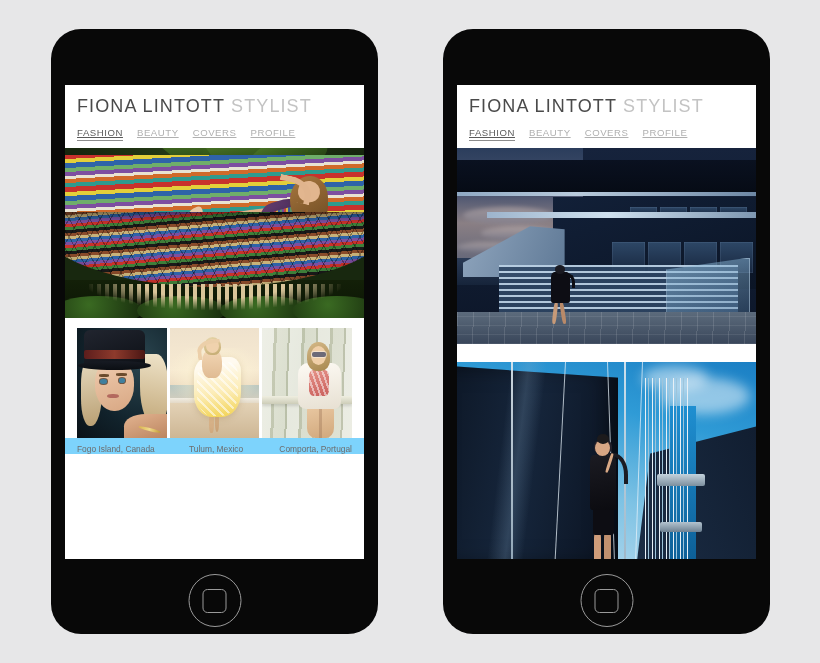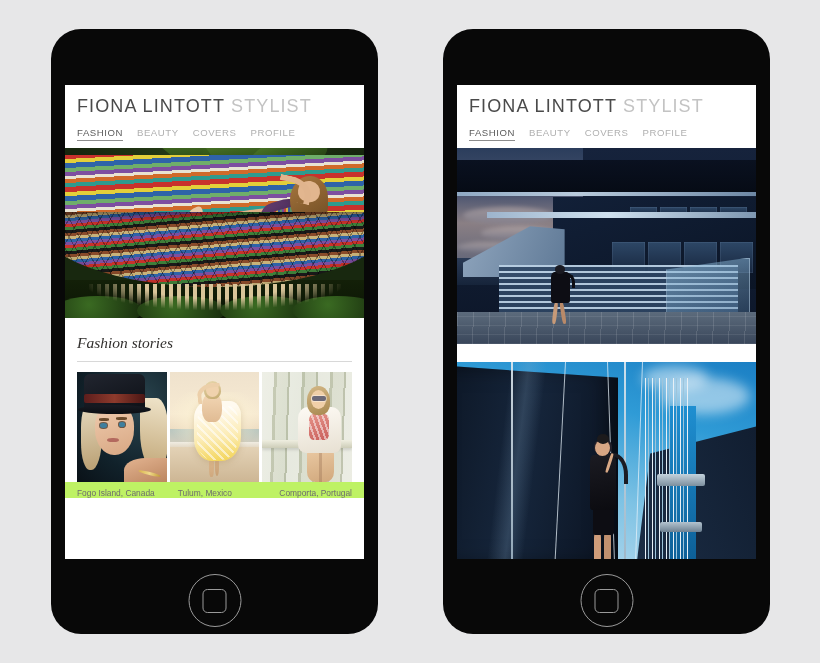--- a/index.html
+++ b/index.html
@@ -26,39 +26,39 @@
             width:24px;height:24px;border:1.4px solid #9a9a9a;border-radius:5px;
             box-sizing:border-box;display:block;}
 
   
   .app-header{padding:12px 12px 0 12px;background:#fff;}
   .brand{font-size:18px;letter-spacing:1.1px;font-weight:300;white-space:nowrap;
          line-height:1.1;}
   .brand .b1{color:#4a4a4a;}
   .brand .b2{color:#c3c3c3;}
   .navbar{display:flex;gap:14px;margin-top:10px;padding-bottom:7px;}
-  .navbar span{font-size:9.6px;letter-spacing:.55px;color:#b0b0b0;white-space:nowrap;}
+  .navbar span{font-size:9.6px;letter-spacing:.55px;color:#b0b0b0;white-space:nowrap;text-decoration:underline;}
   .navbar span.active{color:#5a5a5a;border-bottom:1px solid #8d8d8d;padding-bottom:2px;}
 
   
   .hero{position:relative;width:100%;overflow:hidden;background:#111;}
   .media{position:relative;width:100%;height:100%;overflow:hidden;}
 
   
   .section{padding:0 12px;background:#fff;}
   .section h2{font-family:"Liberation Serif",serif;font-style:italic;font-weight:400;
               font-size:15.5px;color:#32302e;margin:16px 0 9px 0;}
   .rule{height:1px;background:#d8d8d8;width:100%;}
 
   
   .thumbs{display:flex;gap:3px;padding:10px 12px 0 12px;background:#fff;}
   .thumb{position:relative;width:98px;height:110px;overflow:hidden;background:#222;}
-  .captions{display:flex;gap:21px;padding:6px 12px 0 12px;background:#bef264;}
+  .captions{display:flex;gap:21px;padding:6px 12px 0 12px;background:#7dd3fc;}
   .cap{width:98px;font-size:8.4px;color:#6d6d6d;white-space:nowrap;}
-  .cap.c2{padding-left:2px;}
+  .cap.c2{padding-left:2px;text-align:center;}
   .cap.c3{text-align:right;}
 
   
   
   
   .img-hammock{background:
       radial-gradient(ellipse 70% 50% at 50% 12%, #2f4a1c 0%, #18280f 70%),
       linear-gradient(#1d3312,#0e1a08);}
   .ham-leaf{position:absolute;border-radius:50% 50% 50% 10%;
             background:linear-gradient(130deg,#4d7a27,#2a4a15);opacity:.95;}
@@ -341,24 +341,20 @@
             <div class="hw-head"></div>
             <div class="hw-arm"></div>
           </div>
           <div class="ham-curve">
               <div class="ham-mesh"></div>
             </div>
           <div class="ham-fringe"></div>
         </div>
       </div>
 
-      <div class="section">
-        <h2>Fashion stories</h2>
-        <div class="rule"></div>
-      </div>
 
       <div class="thumbs">
         <div class="thumb">
           <div class="media img-tophat">
             <div class="th-hair-l"></div>
               <div class="th-hair-r"></div>
             <div class="th-face"></div>
             <div class="th-brow" style="left:24%;top:42%"></div>
             <div class="th-brow" style="left:44%;top:41%"></div>
             <div class="th-eye" style="left:26%;top:47%"></div>

